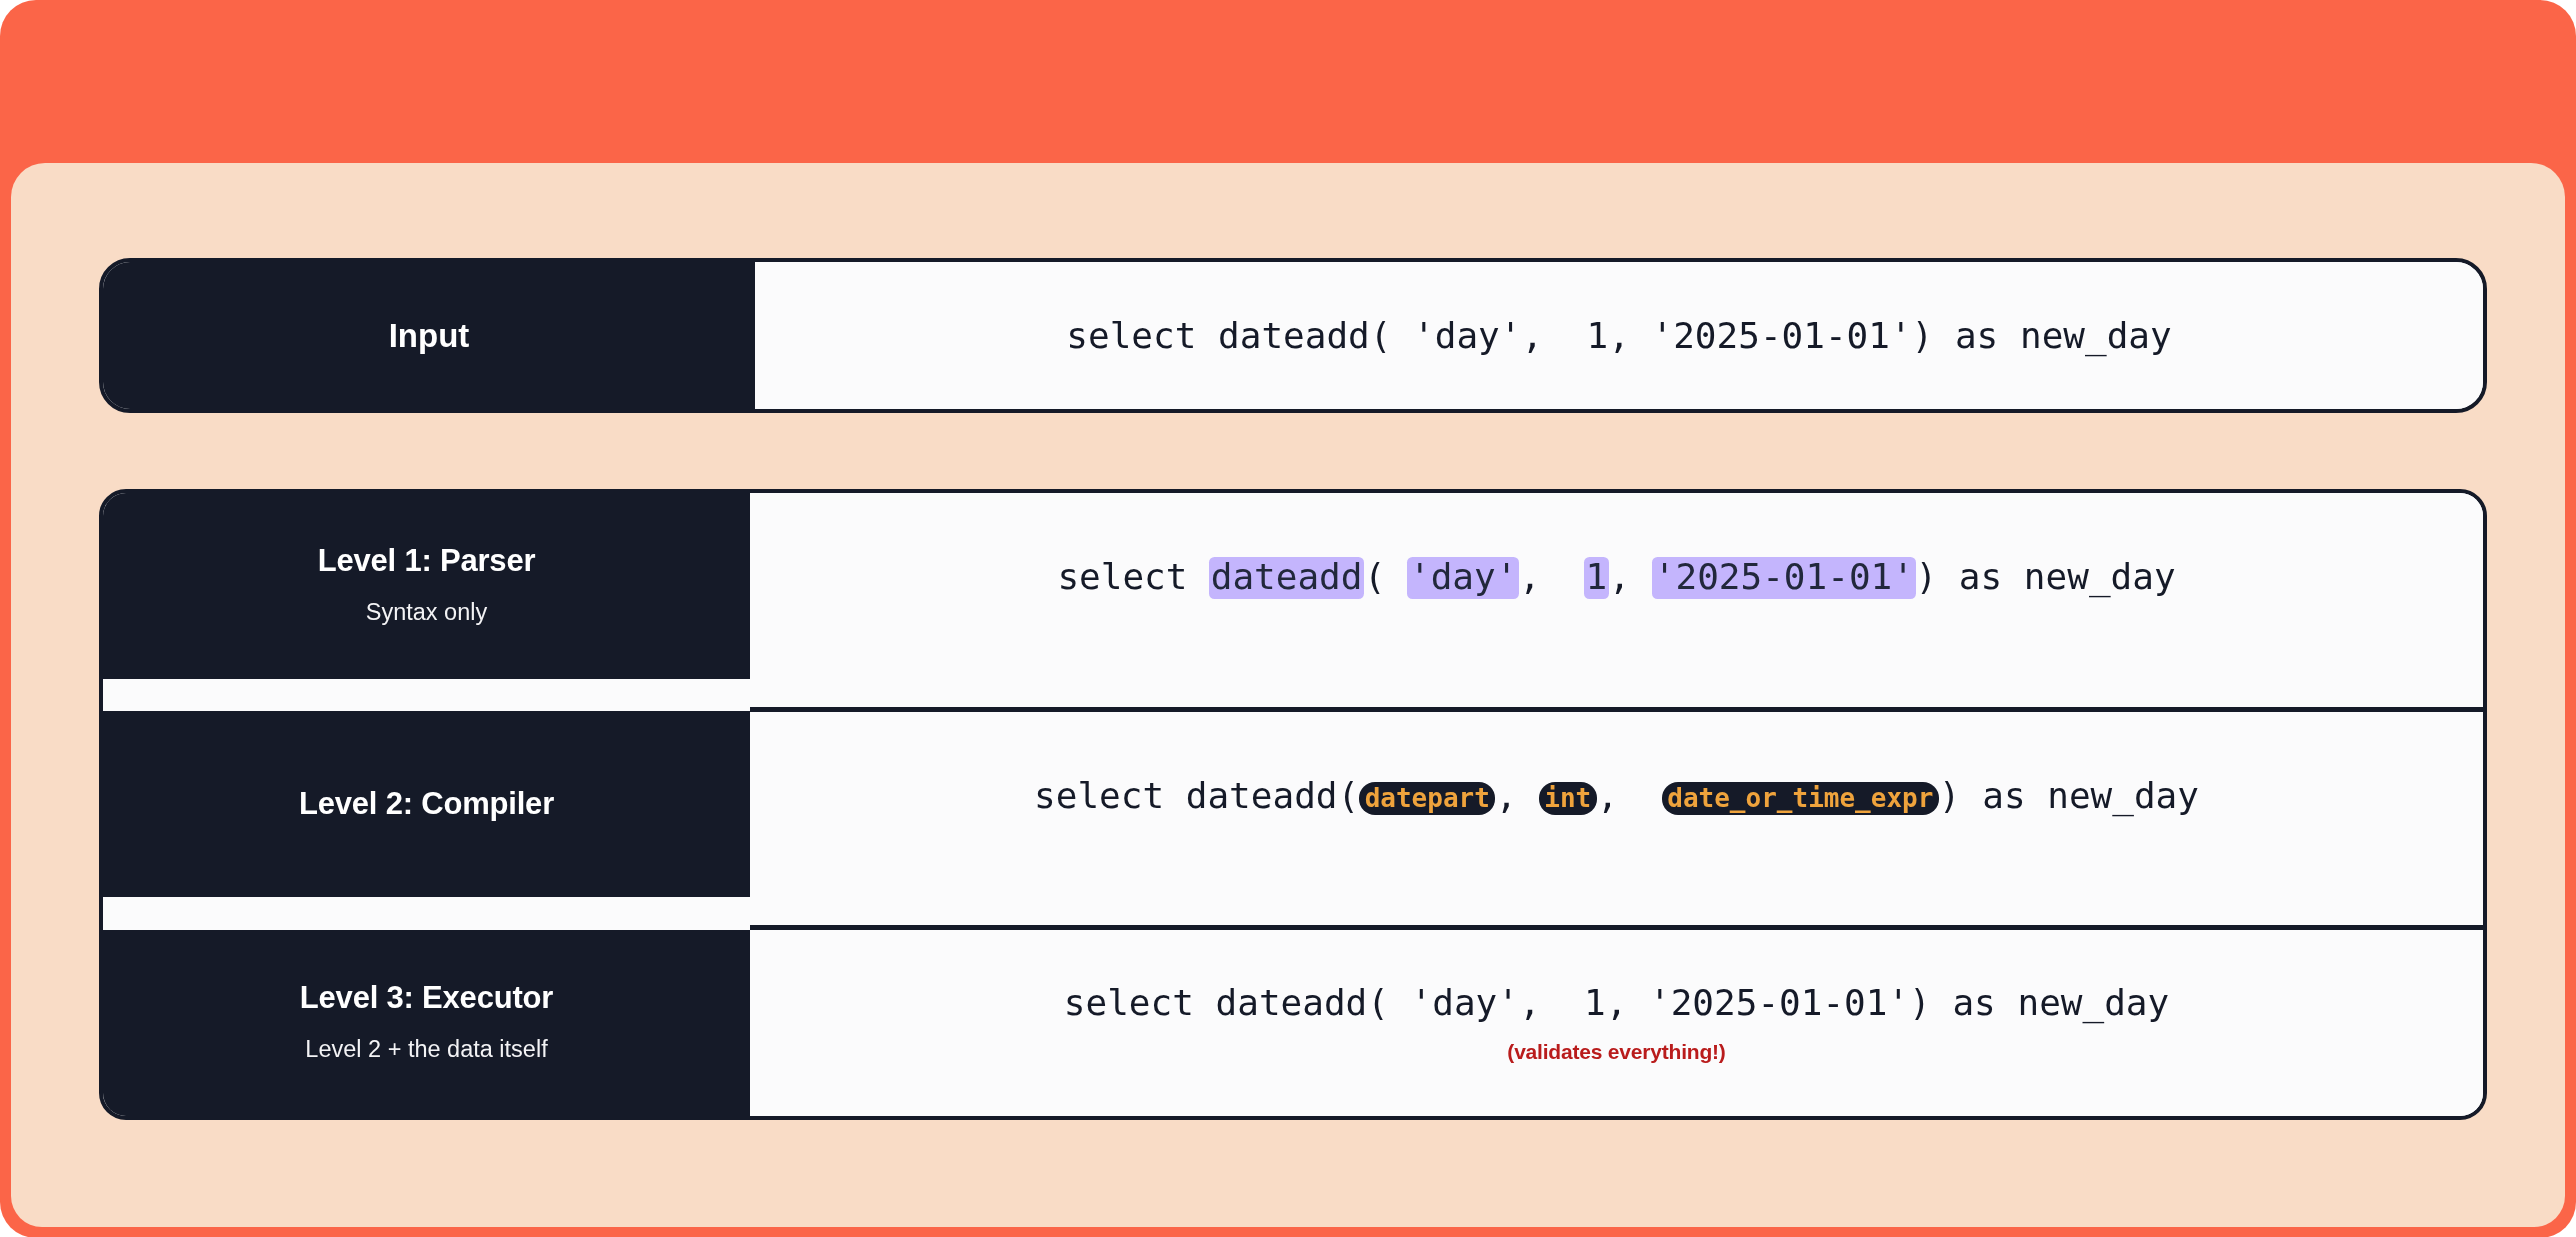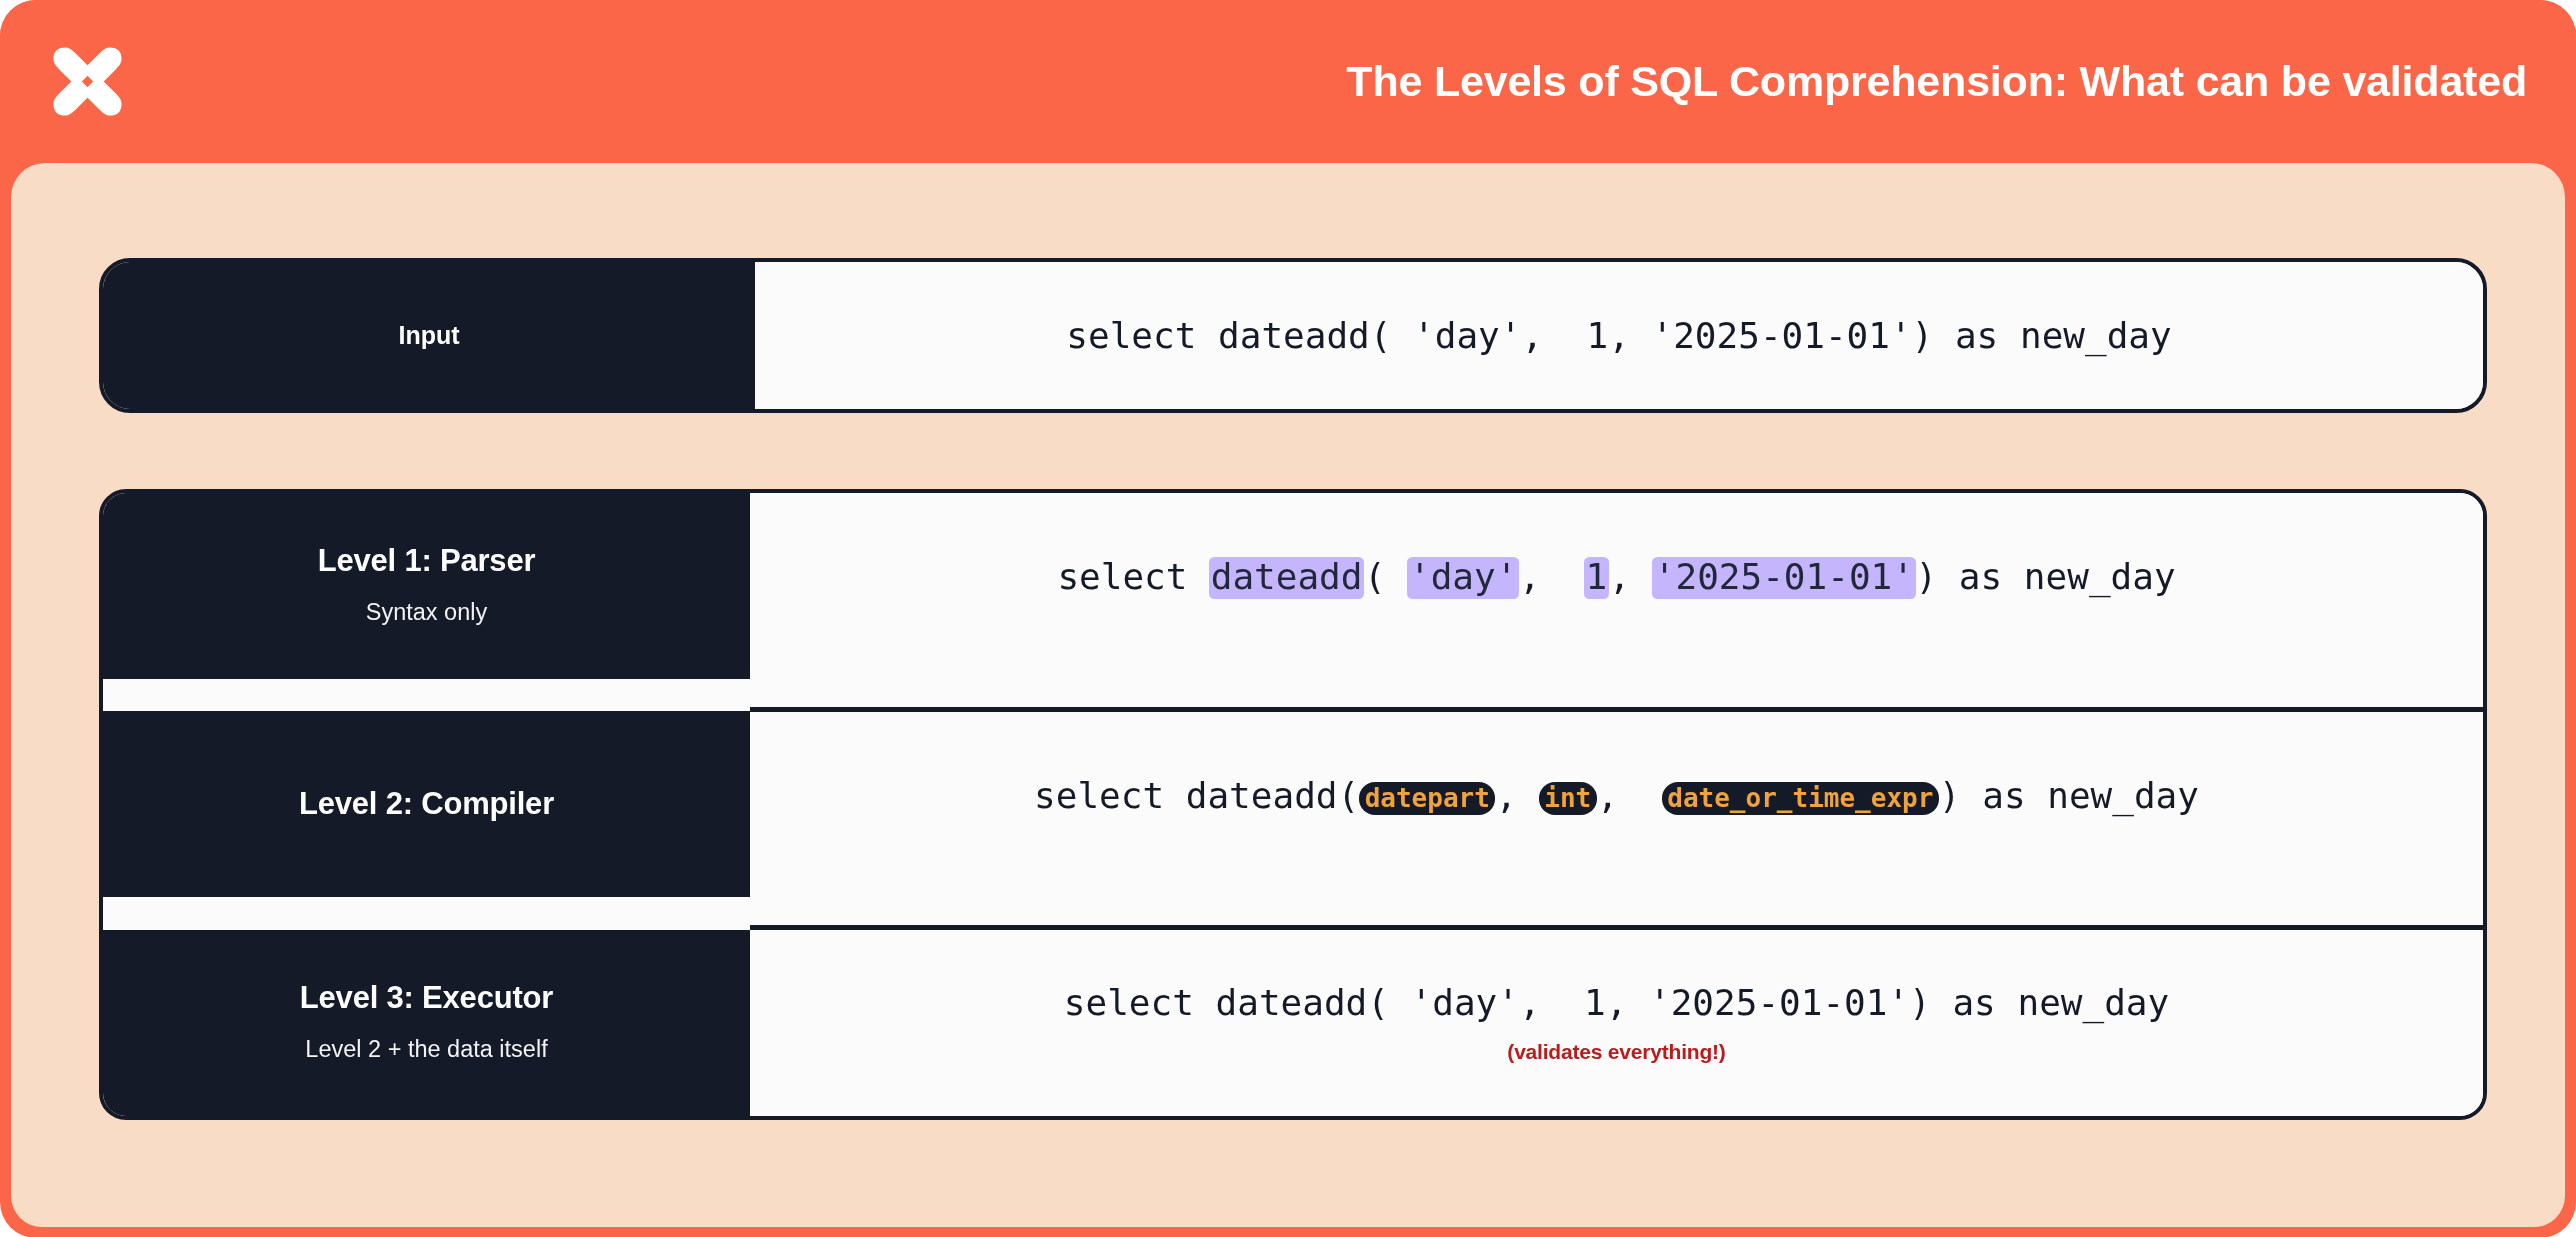--- a/index.html
+++ b/index.html
@@ -88,21 +88,21 @@
     overflow: hidden;
   }
 
   .input-label {
     flex: 0 0 652px;
     background: #151A28;
     color: #ffffff;
     display: flex;
     align-items: center;
     justify-content: center;
-    font-size: 25px;
+    font-size: 33px;
     font-weight: 700;
   }
 
   .input-code {
     flex: 1 1 auto;
     background: #FBFBFC;
     display: flex;
     align-items: center;
     justify-content: center;
   }
@@ -220,28 +220,20 @@
     margin-top: 17px;
     letter-spacing: -0.2px;
   }
 </style>
 </head>
 <body>
 
 <div id="root">
   <div class="frame">
 
-    <div class="header">
-      <div class="logo-wrap">
-        <svg width="81" height="81" viewBox="0 0 100 100" aria-hidden="true">
-          <path d="M22 8 C13 8 8 13 8 22 C8 27 10 30 16 36 L30 50 L16 64 C10 70 8 73 8 78 C8 87 13 92 22 92 C27 92 30 90 36 84 L50 70 L64 84 C70 90 73 92 78 92 C87 92 92 87 92 78 C92 73 90 70 84 64 L70 50 L84 36 C90 30 92 27 92 22 C92 13 87 8 78 8 C73 8 70 10 64 16 L50 30 L36 16 C30 10 27 8 22 8 Z M50 43 L57 50 L50 57 L43 50 Z" fill="#FFFFFF"></path>
-        </svg>
-      </div>
-      <div class="header-title">The Levels of SQL Comprehension: What can be validated</div>
-    </div>
 
     <div class="body-panel">
 
       <div class="input-card">
         <div class="input-label">Input</div>
         <div class="input-code">
           <div class="code code-lg"><span>select dateadd( 'day',  1, '2025-01-01') as new_day</span></div>
         </div>
       </div>
 

